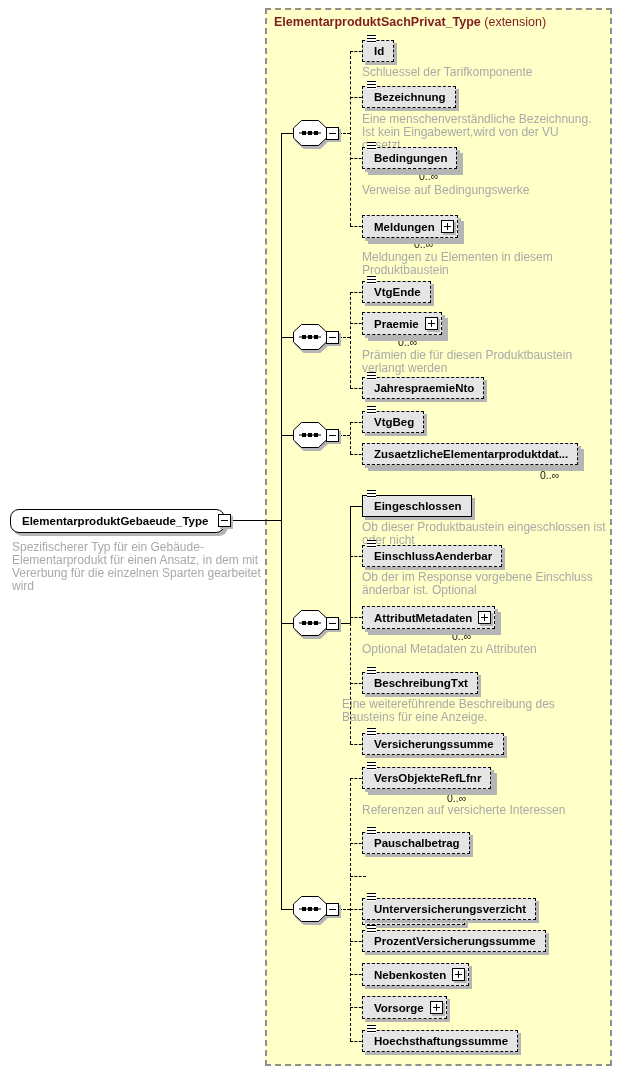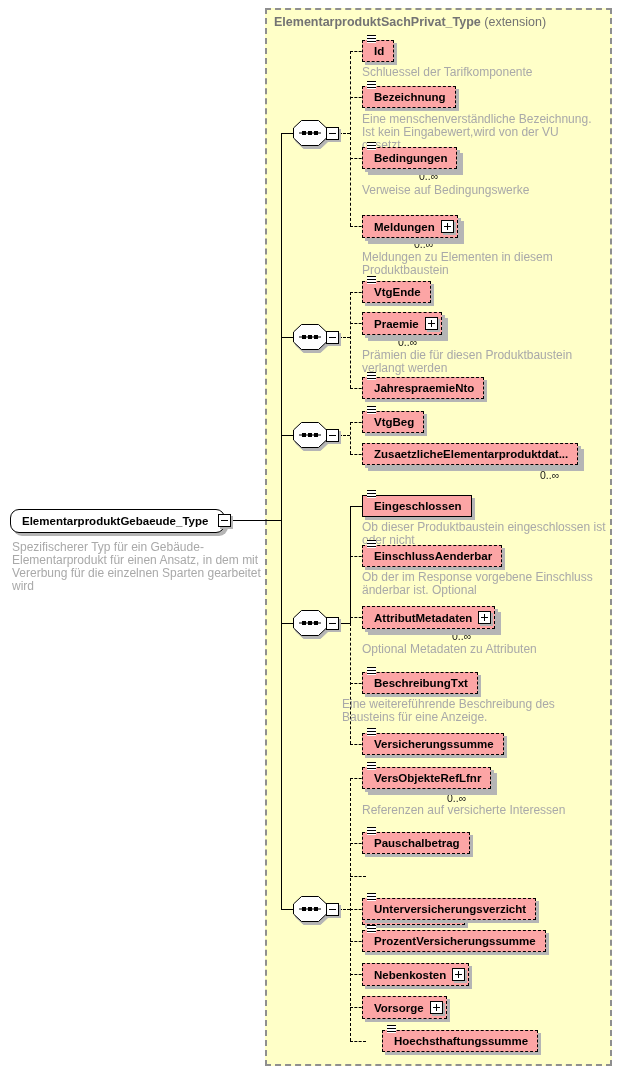--- a/index.html
+++ b/index.html
@@ -2,35 +2,35 @@
 <html><head>
 <meta charset="utf-8">
 <style>
   html,body{margin:0;padding:0;background:#fff;}
   #canvas{position:relative;width:623px;height:1073px;background:#fff;
           font-family:"Liberation Sans",sans-serif;overflow:hidden;}
 
   
   .region{position:absolute;left:265px;top:8px;width:347px;height:1058px;
           box-sizing:border-box;background:#ffffc8;border:2px dashed #8f8f8f;}
-  .region-title{position:absolute;left:7px;top:5px;font-size:12.5px;color:#737373;white-space:nowrap;}
+  .region-title{position:absolute;left:7px;top:5px;font-size:12.5px;color:#7f1d1d;white-space:nowrap;}
   .region-title .t-b{font-weight:bold;}
 
   
   .ln{position:absolute;font-size:0;line-height:0;}
   .h {border-top:1px solid #000;height:0;}
   .v {border-left:1px solid #000;width:0;}
   .hd{border-top:1px dashed #000;height:0;}
   .vd{border-left:1px dashed #000;width:0;}
 
   
   .elwrap{position:absolute;white-space:nowrap;}
   .back{position:absolute;left:3px;top:3px;right:-3px;bottom:-3px;background:#fff;
         border:1px dashed #000;box-shadow:3px 3px 0 #b5b5b5;}
-  .box{position:relative;display:inline-block;background:#fca5a5;border:1px dashed #000;
+  .box{position:relative;display:inline-block;background:#e5e5e5;border:1px dashed #000;
        padding:4px 9px 4px 11px;font-size:11.5px;line-height:12px;font-weight:bold;color:#000;
        box-shadow:3px 3px 0 #b5b5b5;}
   .box.solid{border-style:solid;}
   .ticon{position:absolute;top:-5px;left:5px;width:9px;height:8px;
          background:repeating-linear-gradient(to bottom,#000 0 1px,#fff 1px 3px);}
   .plus{display:inline-block;width:13px;height:13px;box-sizing:border-box;border:1px solid #000;
         vertical-align:-2px;margin-left:6px;margin-right:-6px;box-shadow:2px 2px 0 #b5b5b5;
         background:linear-gradient(#000,#000) center/7px 1px no-repeat,
                    linear-gradient(#000,#000) center/1px 7px no-repeat,#fff;}
   .mbox{position:absolute;width:13px;height:13px;box-sizing:border-box;border:1px solid #000;
@@ -252,21 +252,21 @@
   <div class="elwrap" style="left:362px;top:930px;">
     <span class="box"><span>ProzentVersicherungssumme</span></span>
     <span class="ticon"></span>
   </div>
   <div class="elwrap" style="left:362px;top:963px;">
     <span class="box"><span>Nebenkosten</span><span class="plus"></span></span>
   </div>
   <div class="elwrap" style="left:362px;top:996px;">
     <span class="box"><span>Vorsorge</span><span class="plus"></span></span>
   </div>
-  <div class="elwrap" style="left:382px;top:1030px;">
+  <div class="elwrap" style="left:362px;top:1030px;">
     <span class="box"><span>Hoechsthaftungssumme</span></span>
     <span class="ticon"></span>
   </div>
 
   <div class="rootwrap">
     <span class="rootbox"><span>ElementarproduktGebaeude_Type</span></span>
     <span class="mbox" style="right:-6px;top:5px;left:auto;"></span>
   </div>
 
 </div>

